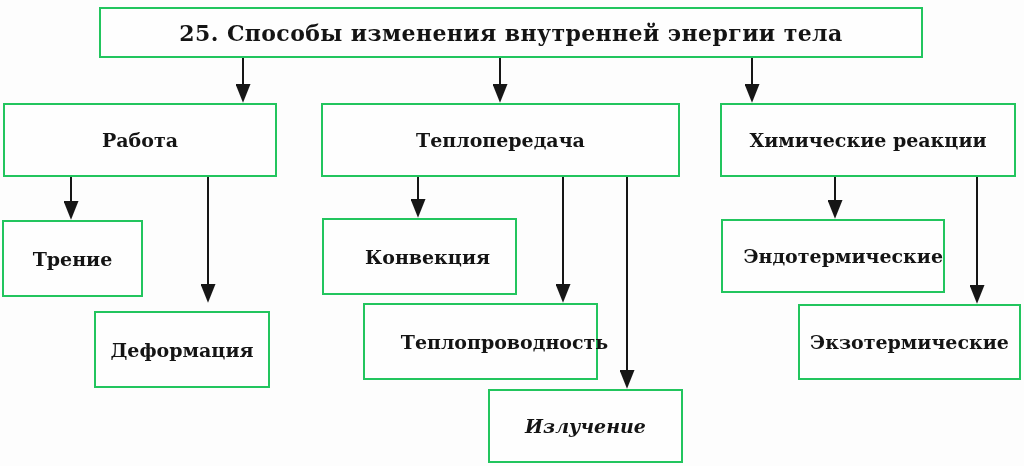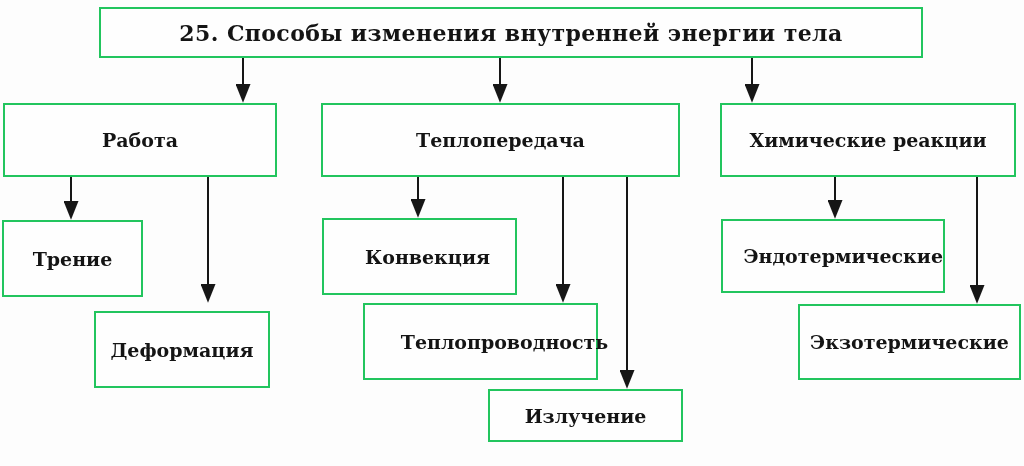--- a/index.html
+++ b/index.html
@@ -101,21 +101,21 @@
   </div>
 
   <div class="node leaf" style="left:322px; top:218px; width:195px; height:77px;padding-left:16px;">
     <span>Конвекция</span>
   </div>
 
   <div class="node leaf" style="left:363px; top:303px; width:235px; height:77px;padding-left:48px;">
     <span>Теплопроводность</span>
   </div>
 
-  <div class="node leaf" style="left:488px; top:389px; width:195px; height:53px;">
+  <div class="node leaf" style="left:488px; top:389px; width:195px; height:74px;font-style:italic;">
     <span>Излучение</span>
   </div>
 
   <div class="node leaf" style="left:721px; top:219px; width:224px; height:74px;justify-content:flex-end;">
     <span>Эндотермические</span>
   </div>
 
   <div class="node leaf" style="left:798px; top:304px; width:223px; height:76px;">
     <span>Экзотермические</span>
   </div>

